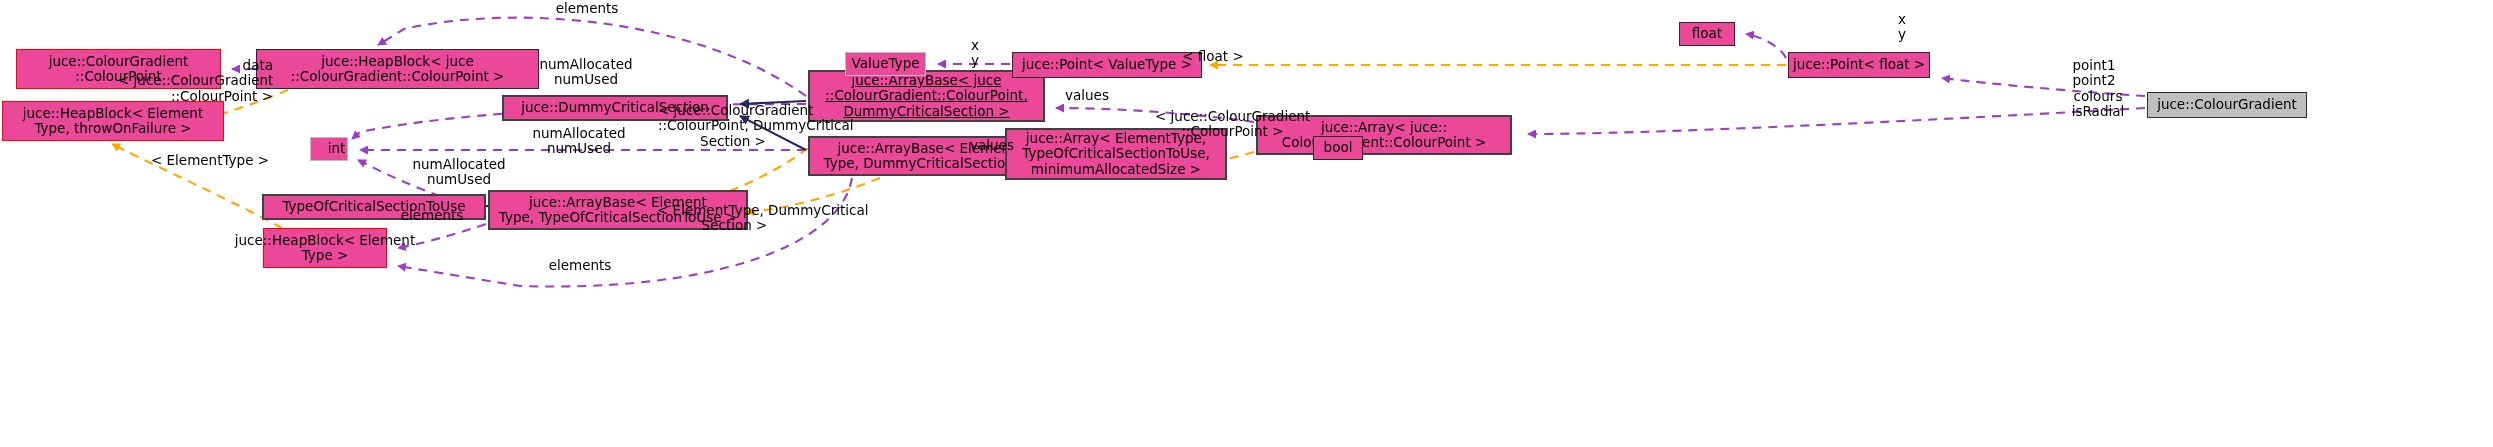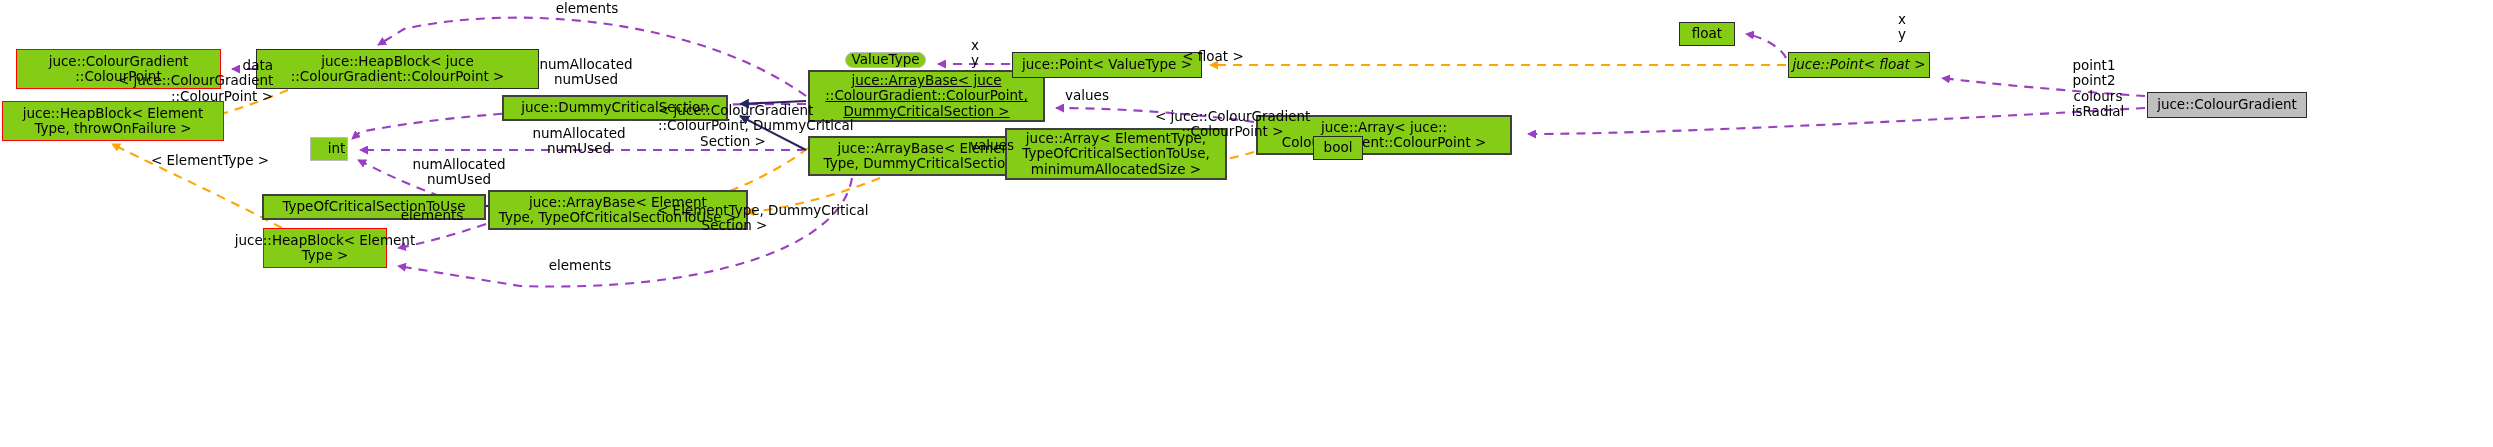--- a/index.html
+++ b/index.html
@@ -26,21 +26,21 @@
   .node {
     position: absolute;
     box-sizing: border-box;
     display: flex;
     align-items: center;
     justify-content: center;
     text-align: center;
     line-height: 1.12;
     font-size: 13.5px;
     color: #000000;
-    background: #84cc16;
+    background: #ec4899;
     white-space: pre;
     padding: 2px 6px;
   }
   .node.b-black   { border: 1.6px solid #2a2a2a; }
   .node.b-red     { border: 1.6px solid #ff0000; }
   .node.b-grey    { border: 1.4px solid #bdbdbd; }
   .node.b-thick   { border: 2.2px solid #404040; }
   .node.filled    { background: #bfbfbf; border: 1.8px solid #2a2a2a; }
   .edge-label {
     position: absolute;
@@ -132,24 +132,24 @@
   <div class="node b-thick" style="left:262px;top:194px;width:224px;height:26px;">TypeOfCriticalSectionToUse</div>
   <div class="node b-red" style="left:263px;top:228px;width:124px;height:40px;">juce::HeapBlock&lt; Element
 Type &gt;</div>
   <div class="node b-thick" style="left:488px;top:190px;width:260px;height:40px;">juce::ArrayBase&lt; Element
 Type, TypeOfCriticalSectionToUse &gt;</div>
   <div class="node b-thick" style="left:808px;top:70px;width:237px;height:52px;text-decoration:underline;">juce::ArrayBase&lt; juce
 ::ColourGradient::ColourPoint,
 DummyCriticalSection &gt;</div>
   <div class="node b-thick" style="left:808px;top:136px;width:237px;height:40px;">juce::ArrayBase&lt; Element
 Type, DummyCriticalSection &gt;</div>
-  <div class="node b-grey" style="left:845px;top:52px;width:81px;height:16px;border-radius:11px;">ValueType</div>
+  <div class="node b-grey" style="left:845px;top:52px;width:81px;height:24px;">ValueType</div>
   <div class="node b-black" style="left:1012px;top:52px;width:190px;height:26px;">juce::Point&lt; ValueType &gt;</div>
   <div class="node b-black" style="left:1679px;top:22px;width:56px;height:24px;">float</div>
-  <div class="node b-black" style="left:1788px;top:52px;width:142px;height:26px;font-style:italic;">juce::Point&lt; float &gt;</div>
+  <div class="node b-black" style="left:1788px;top:52px;width:142px;height:26px;">juce::Point&lt; float &gt;</div>
   <div class="node b-thick" style="left:1256px;top:115px;width:256px;height:40px;">juce::Array&lt; juce::
 ColourGradient::ColourPoint &gt;</div>
   <div class="node b-thick" style="left:1005px;top:128px;width:222px;height:52px;">juce::Array&lt; ElementType,
 TypeOfCriticalSectionToUse,
 minimumAllocatedSize &gt;</div>
   <div class="node b-black" style="left:1313px;top:136px;width:50px;height:24px;">bool</div>
   <div class="node filled" style="left:2147px;top:92px;width:160px;height:26px;">juce::ColourGradient</div>
 
   <div class="edge-label" style="left:546px;top:1px;width:82px;">elements</div>
   <div class="edge-label" style="left:118px;top:58px;width:155px;text-align:right;">data

